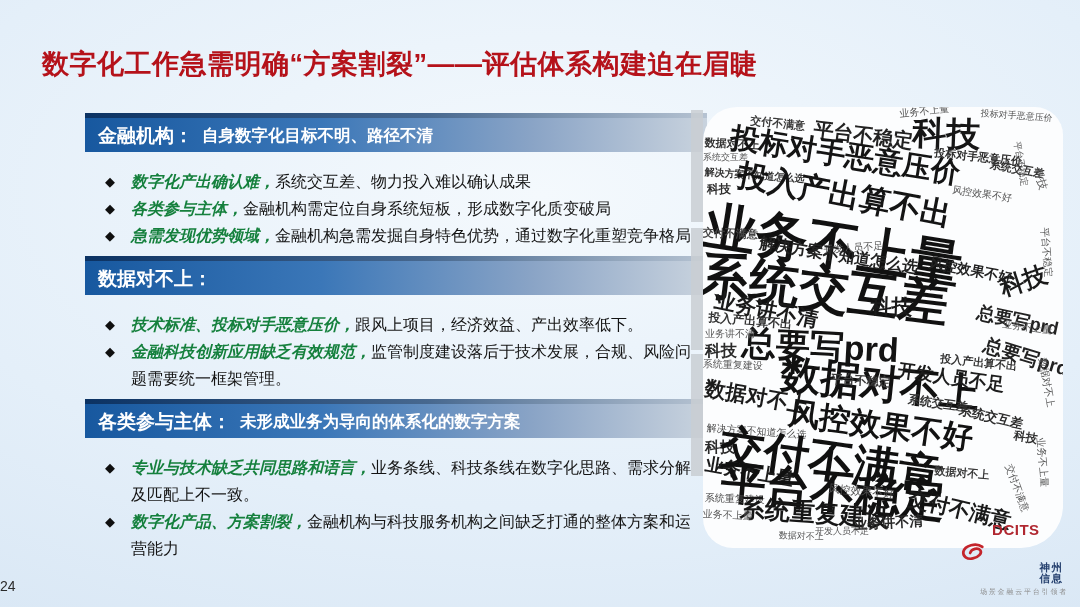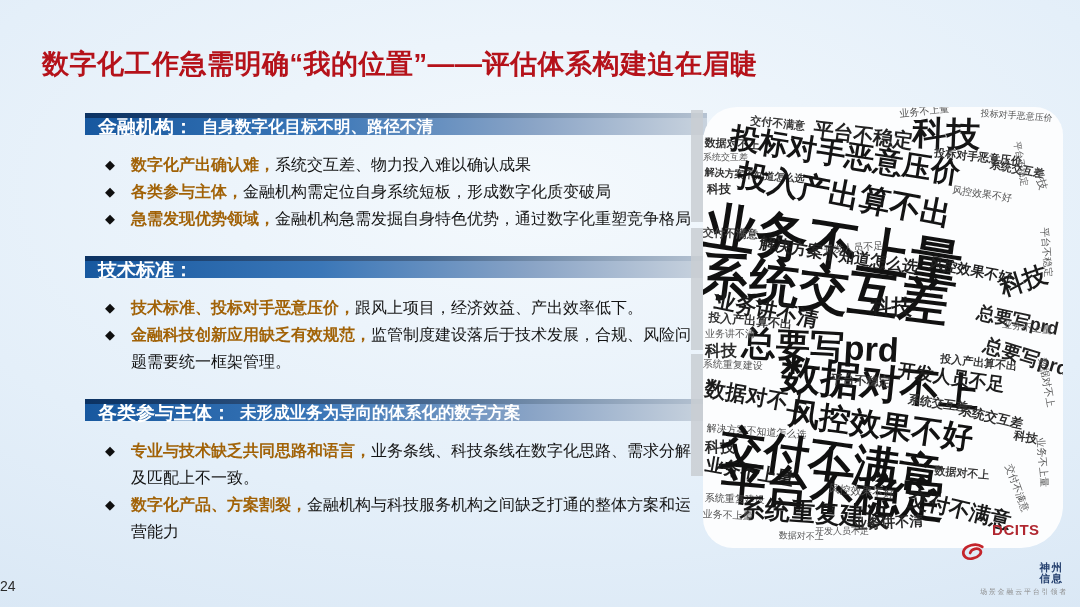--- a/index.html
+++ b/index.html
@@ -7,73 +7,73 @@
     width:1080px;height:607px;overflow:hidden;position:relative;
     font-family:"Liberation Sans",sans-serif;
     background:radial-gradient(130% 115% at 50% 32%, #f4f9fd 0%, #e4eff9 45%, #cfe0f1 100%);
   }
   .title{
     position:absolute;left:42px;top:30px;width:740px;
     font-size:27px;font-weight:bold;color:#b5121a;letter-spacing:.5px;line-height:1.25;
   }
   .panel{position:absolute;left:85px;width:622px;}
   .bar{
-    position:relative;box-sizing:border-box;height:22px;
+    position:relative;box-sizing:border-box;height:39px;
     display:flex;align-items:center;gap:9px;padding:6px 0 0 13px;
     background:linear-gradient(90deg,#17589f 0%,#3b77b8 38%,#8aa4c6 72%,#c9d3de 100%);
   }
   .bar::before{
     content:"";position:absolute;top:0;left:0;width:100%;height:5px;
     background:linear-gradient(90deg,#0b3263,#47688f 55%,#b6c3d2);
   }
   .bar-label{color:#fff;font-weight:bold;font-size:19px;white-space:nowrap;}
   .bar-headline{color:#fff;font-weight:bold;font-size:16.5px;white-space:nowrap;}
   ul.bullets{list-style:none;margin:16px 0 0 0;padding:0;width:612px;}
   ul.bullets li{
     position:relative;padding-left:46px;font-size:16px;line-height:27px;color:#141414;
   }
   ul.bullets .dm{position:absolute;left:20px;top:0;font-size:13px;color:#0f0f0f;}
-  ul.bullets b{font-weight:bold;color:#a16207;}
+  ul.bullets b{font-weight:bold;color:#15803d;font-style:italic;}
   .cloud{
     position:absolute;left:703px;top:107px;width:360px;height:441px;
     background:#fcfdfe;border-radius:34px 28px 42px 30px;overflow:hidden;
   }
   .cw{position:absolute;white-space:nowrap;line-height:1;transform-origin:0 0;}
   .strip{position:absolute;left:691px;width:12px;background:#c9ced2;opacity:.85;}
   .page-number{
     position:absolute;left:0;right:0;bottom:13px;text-align:left;
     font-size:14px;color:#2b2b2b;
   }
   .logo{position:absolute;right:12px;bottom:10px;width:108px;}
   .logo-row{display:flex;align-items:center;gap:5px;justify-content:flex-end;}
   .logo-text{display:flex;flex-direction:row;line-height:1.05;}
   .logo-brand{font-size:15px;font-weight:bold;color:#b02730;letter-spacing:.5px;}
   .logo-company{font-size:10.5px;color:#25406e;font-weight:bold;letter-spacing:1.5px;margin-top:40px;}
   .logo-tagline{margin-top:3px;font-size:7px;color:#8e8e8e;letter-spacing:1.8px;text-align:right;white-space:nowrap;}
 </style>
 </head>
 <body>
 
-<h1 class="title">数字化工作急需明确“我的位置”——评估体系构建迫在眉睫</h1>
+<h1 class="title">数字化工作急需明确“方案割裂”——评估体系构建迫在眉睫</h1>
 
 <section class="panel" style="top:113px">
   <header class="bar">
     <span class="bar-label">金融机构：</span>
     <span class="bar-headline">自身数字化目标不明、路径不清</span>
   </header>
   <ul class="bullets">
       <li><span class="dm">◆</span><b>数字化产出确认难，</b><span>系统交互差、物力投入难以确认成果</span></li>
       <li><span class="dm">◆</span><b>各类参与主体，</b><span>金融机构需定位自身系统短板，形成数字化质变破局</span></li>
       <li><span class="dm">◆</span><b>急需发现优势领域，</b><span>金融机构急需发掘自身特色优势，通过数字化重塑竞争格局</span></li>
     </ul>
 </section>
 
 <section class="panel" style="top:256px">
   <header class="bar">
-    <span class="bar-label">技术标准：</span>
+    <span class="bar-label">数据对不上：</span>
   </header>
   <ul class="bullets">
       <li><span class="dm">◆</span><b>技术标准、投标对手恶意压价，</b><span>跟风上项目，经济效益、产出效率低下。</span></li>
       <li><span class="dm">◆</span><b>金融科技创新应用缺乏有效规范，</b><span>监管制度建设落后于技术发展，合规、风险问题需要统一框架管理。</span></li>
     </ul>
 </section>
 
 <section class="panel" style="top:399px">
   <header class="bar">
     <span class="bar-label">各类参与主体：</span>

